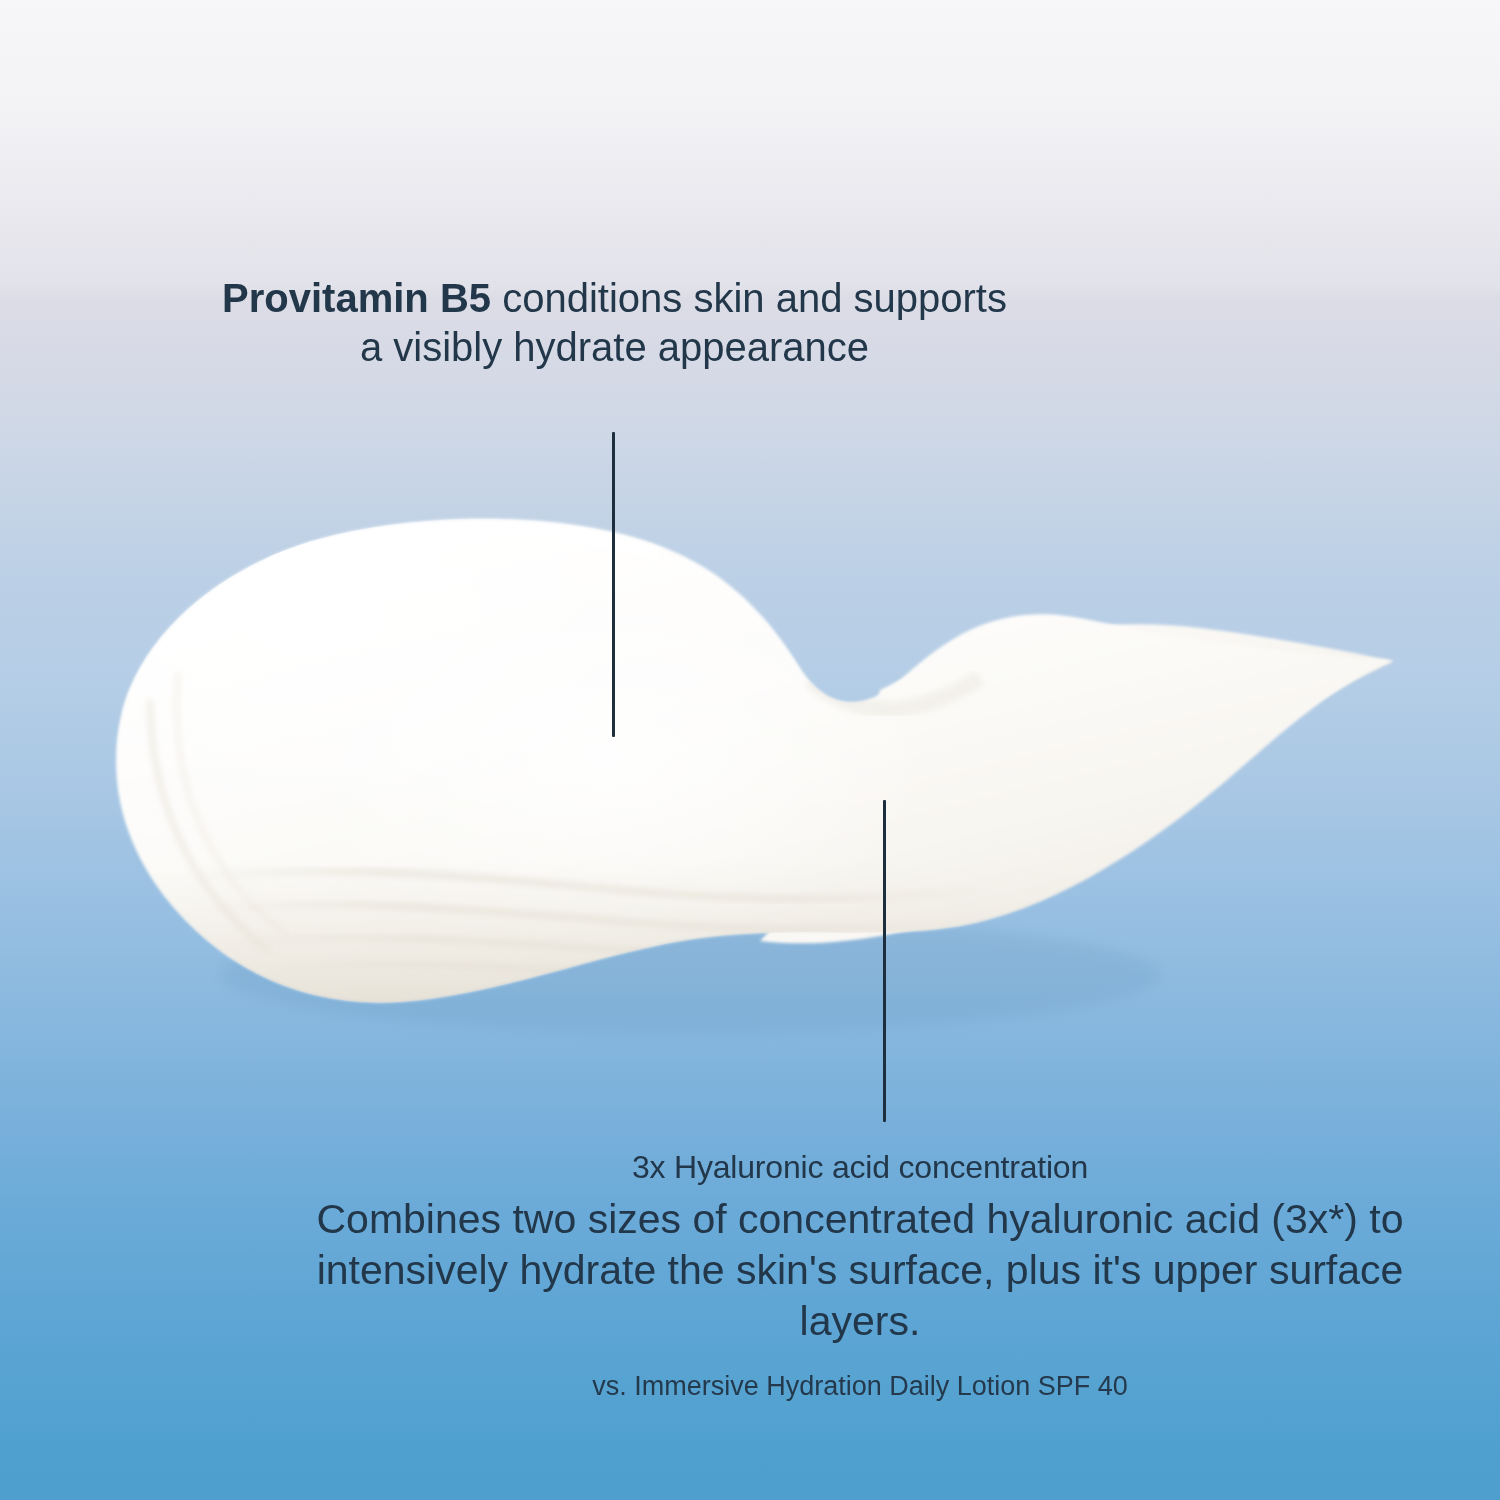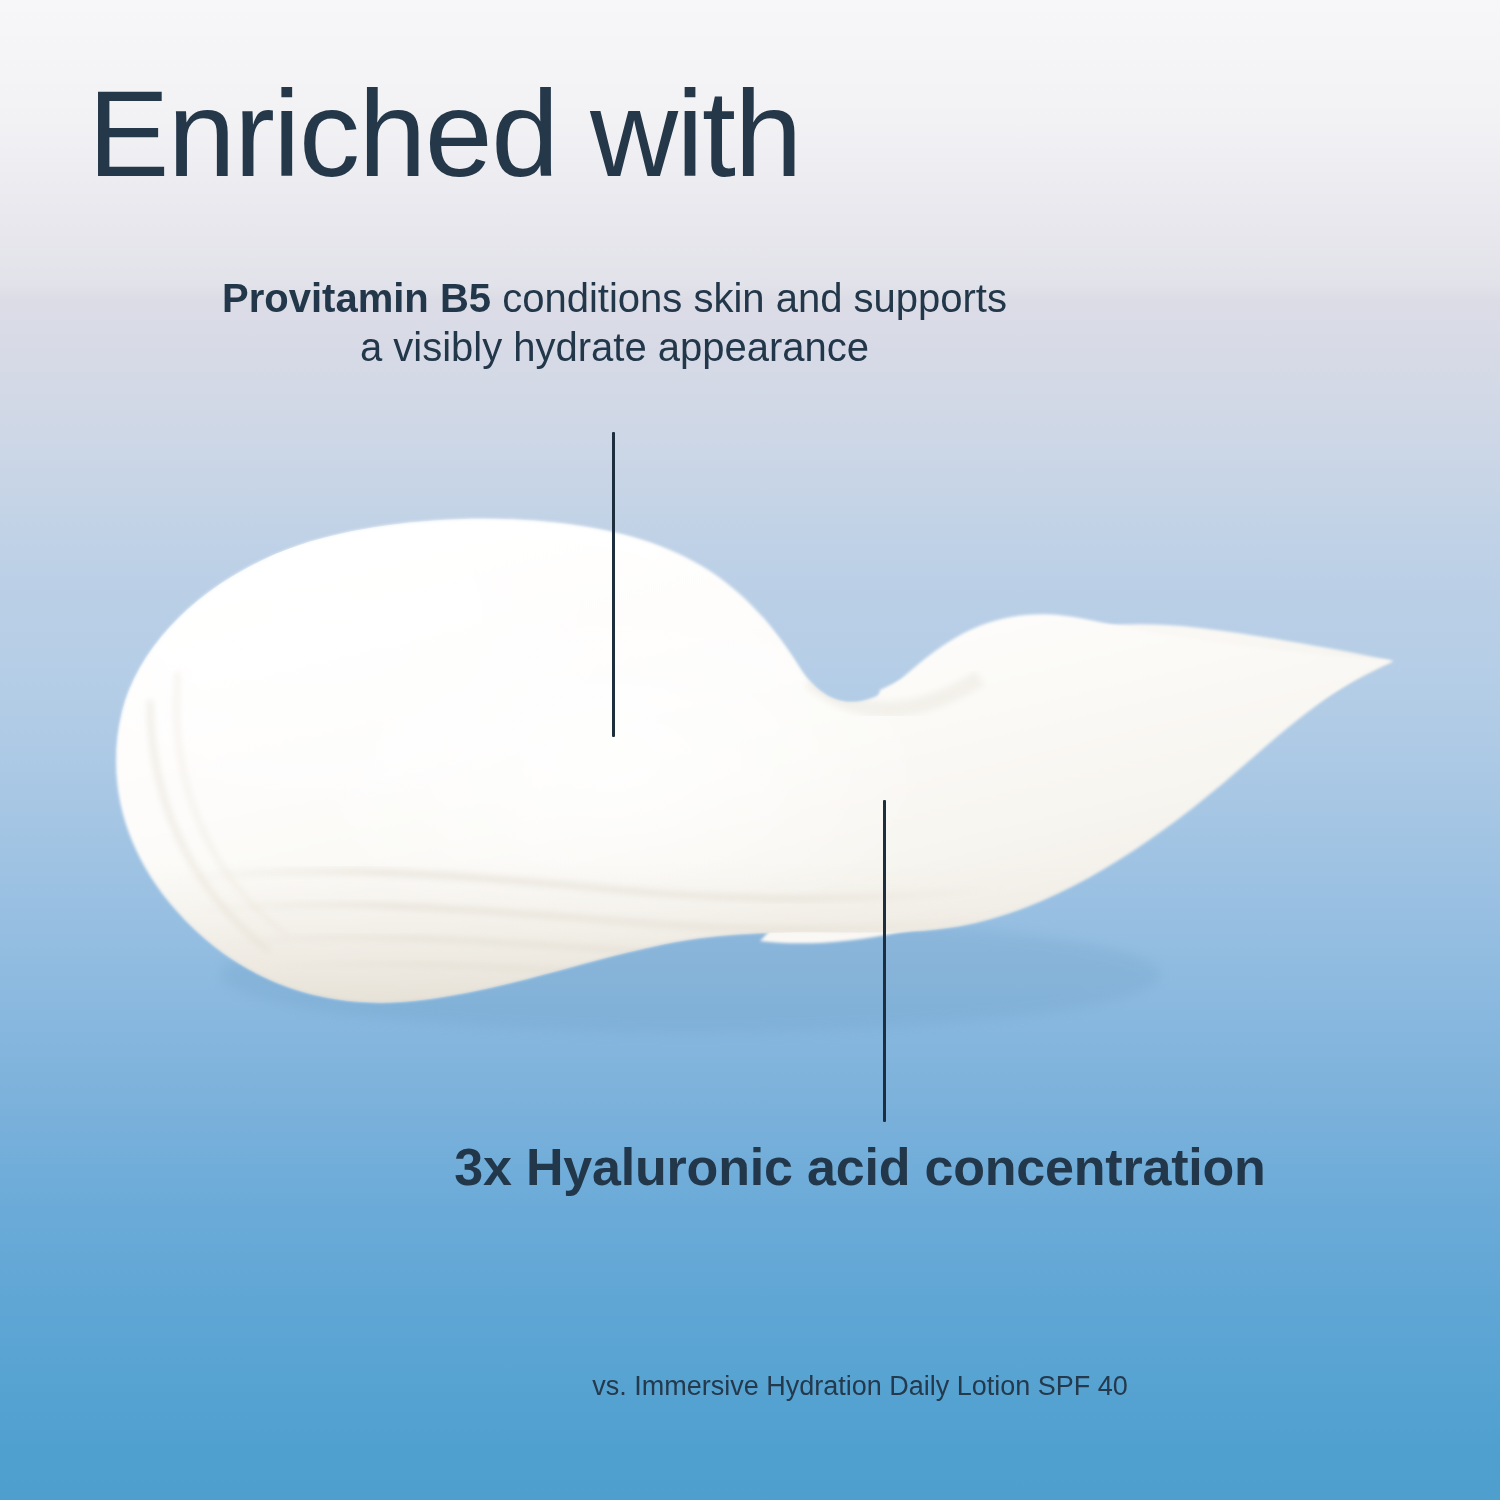--- a/index.html
+++ b/index.html
@@ -74,22 +74,22 @@
     font-weight: 400;
   }
 
   .lead {
     font-weight: 700;
     text-align: right;
   }
 
   #callout-ha .ha-head {
     display: block;
-    font-weight: 700;
-    font-size: 52px;
+    font-weight: 400;
+    font-size: 32px;
     line-height: 54px;
     letter-spacing: -0.2px;
   }
 
   #footnote {
     position: absolute;
     left: 300px;
     top: 1371px;
     width: 1120px;
     text-align: center;
@@ -229,25 +229,24 @@
         <path d="M 150 700 C 150 800, 190 890, 270 952" stroke="#e6e0d4" stroke-opacity="0.55" stroke-width="6" fill="none" filter="url(#softBlur2)"></path>
         <path d="M 178 672 C 168 776, 206 876, 288 936" stroke="#eae5da" stroke-opacity="0.45" stroke-width="5" fill="none" filter="url(#softBlur2)"></path>
 
         <path d="M 270 560 C 400 522, 560 520, 660 556" stroke="#ffffff" stroke-opacity="0.85" stroke-width="14" fill="none" filter="url(#softBlur2)"></path>
 
         <path d="M 810 680 C 860 722, 920 716, 980 678" stroke="#ece7de" stroke-opacity="0.5" stroke-width="16" fill="none" filter="url(#softBlur2)"></path>
       </g>
     </svg>
   </div>
 
-  <div id="headline">Enriched with</div>
 
   <div class="callout" id="callout-b5"><span class="lead">Provitamin B5</span><span> conditions skin and supports a visibly hydrate appearance</span></div>
 
   <div class="leader" id="leader-b5"></div>
 
   <div class="leader" id="leader-ha"></div>
 
-  <div class="callout" id="callout-ha"><span class="ha-head">3x Hyaluronic acid concentration</span></div>
+  <div class="callout" id="callout-ha"><span class="ha-head">3x Hyaluronic acid concentration</span><span>Combines two sizes of concentrated hyaluronic acid (3x*) to intensively hydrate the skin's surface, plus it's upper surface layers.</span></div>
 
   <div id="footnote">vs. Immersive Hydration Daily Lotion SPF 40</div>
 
 </div>
 
 </body></html>

